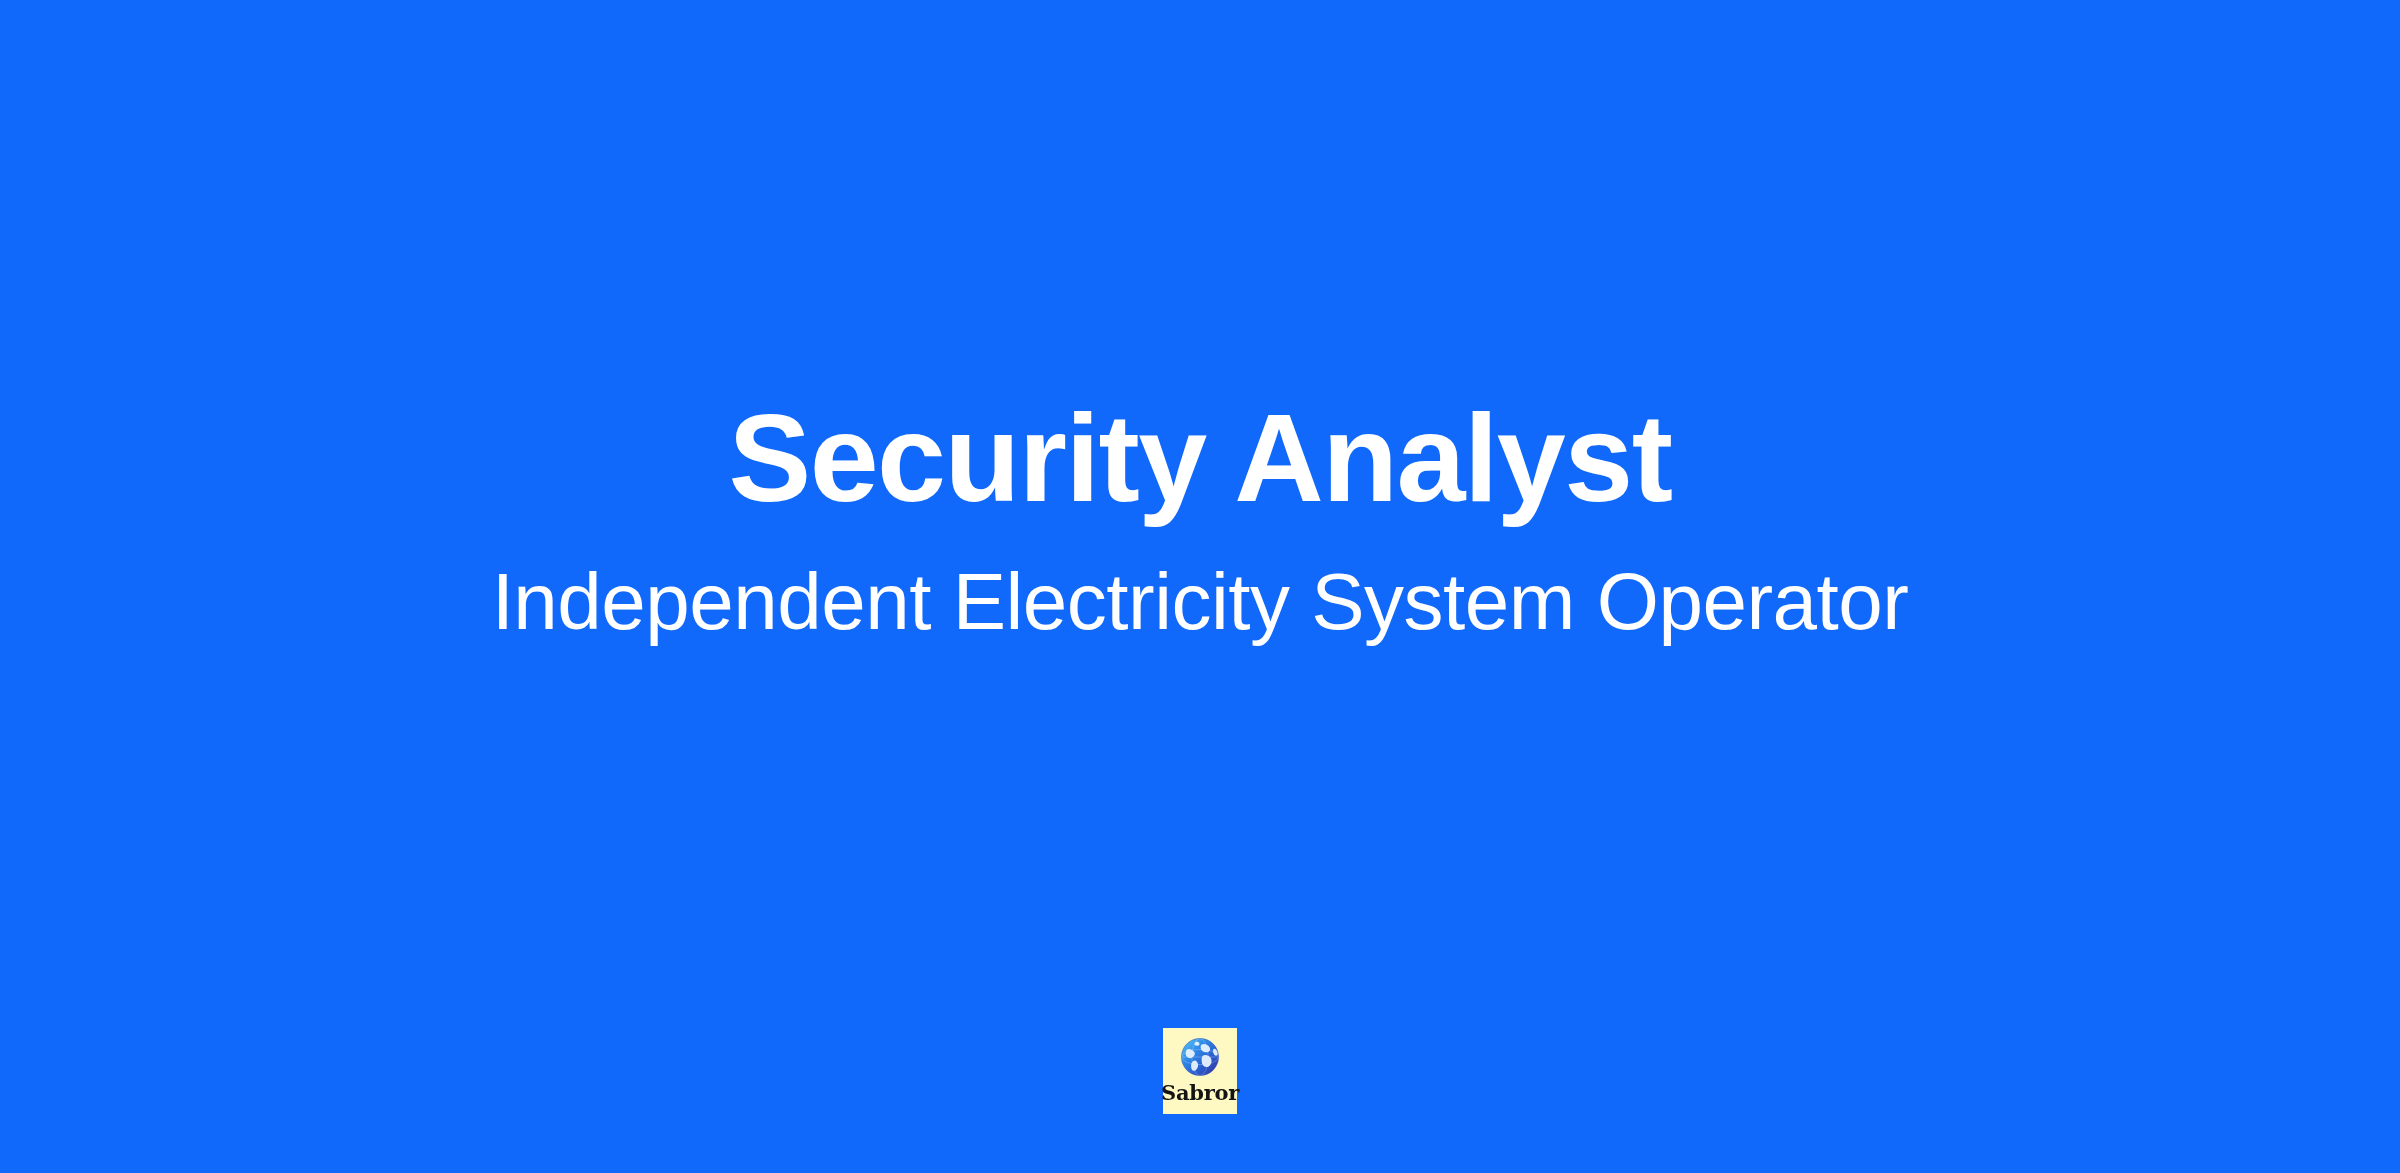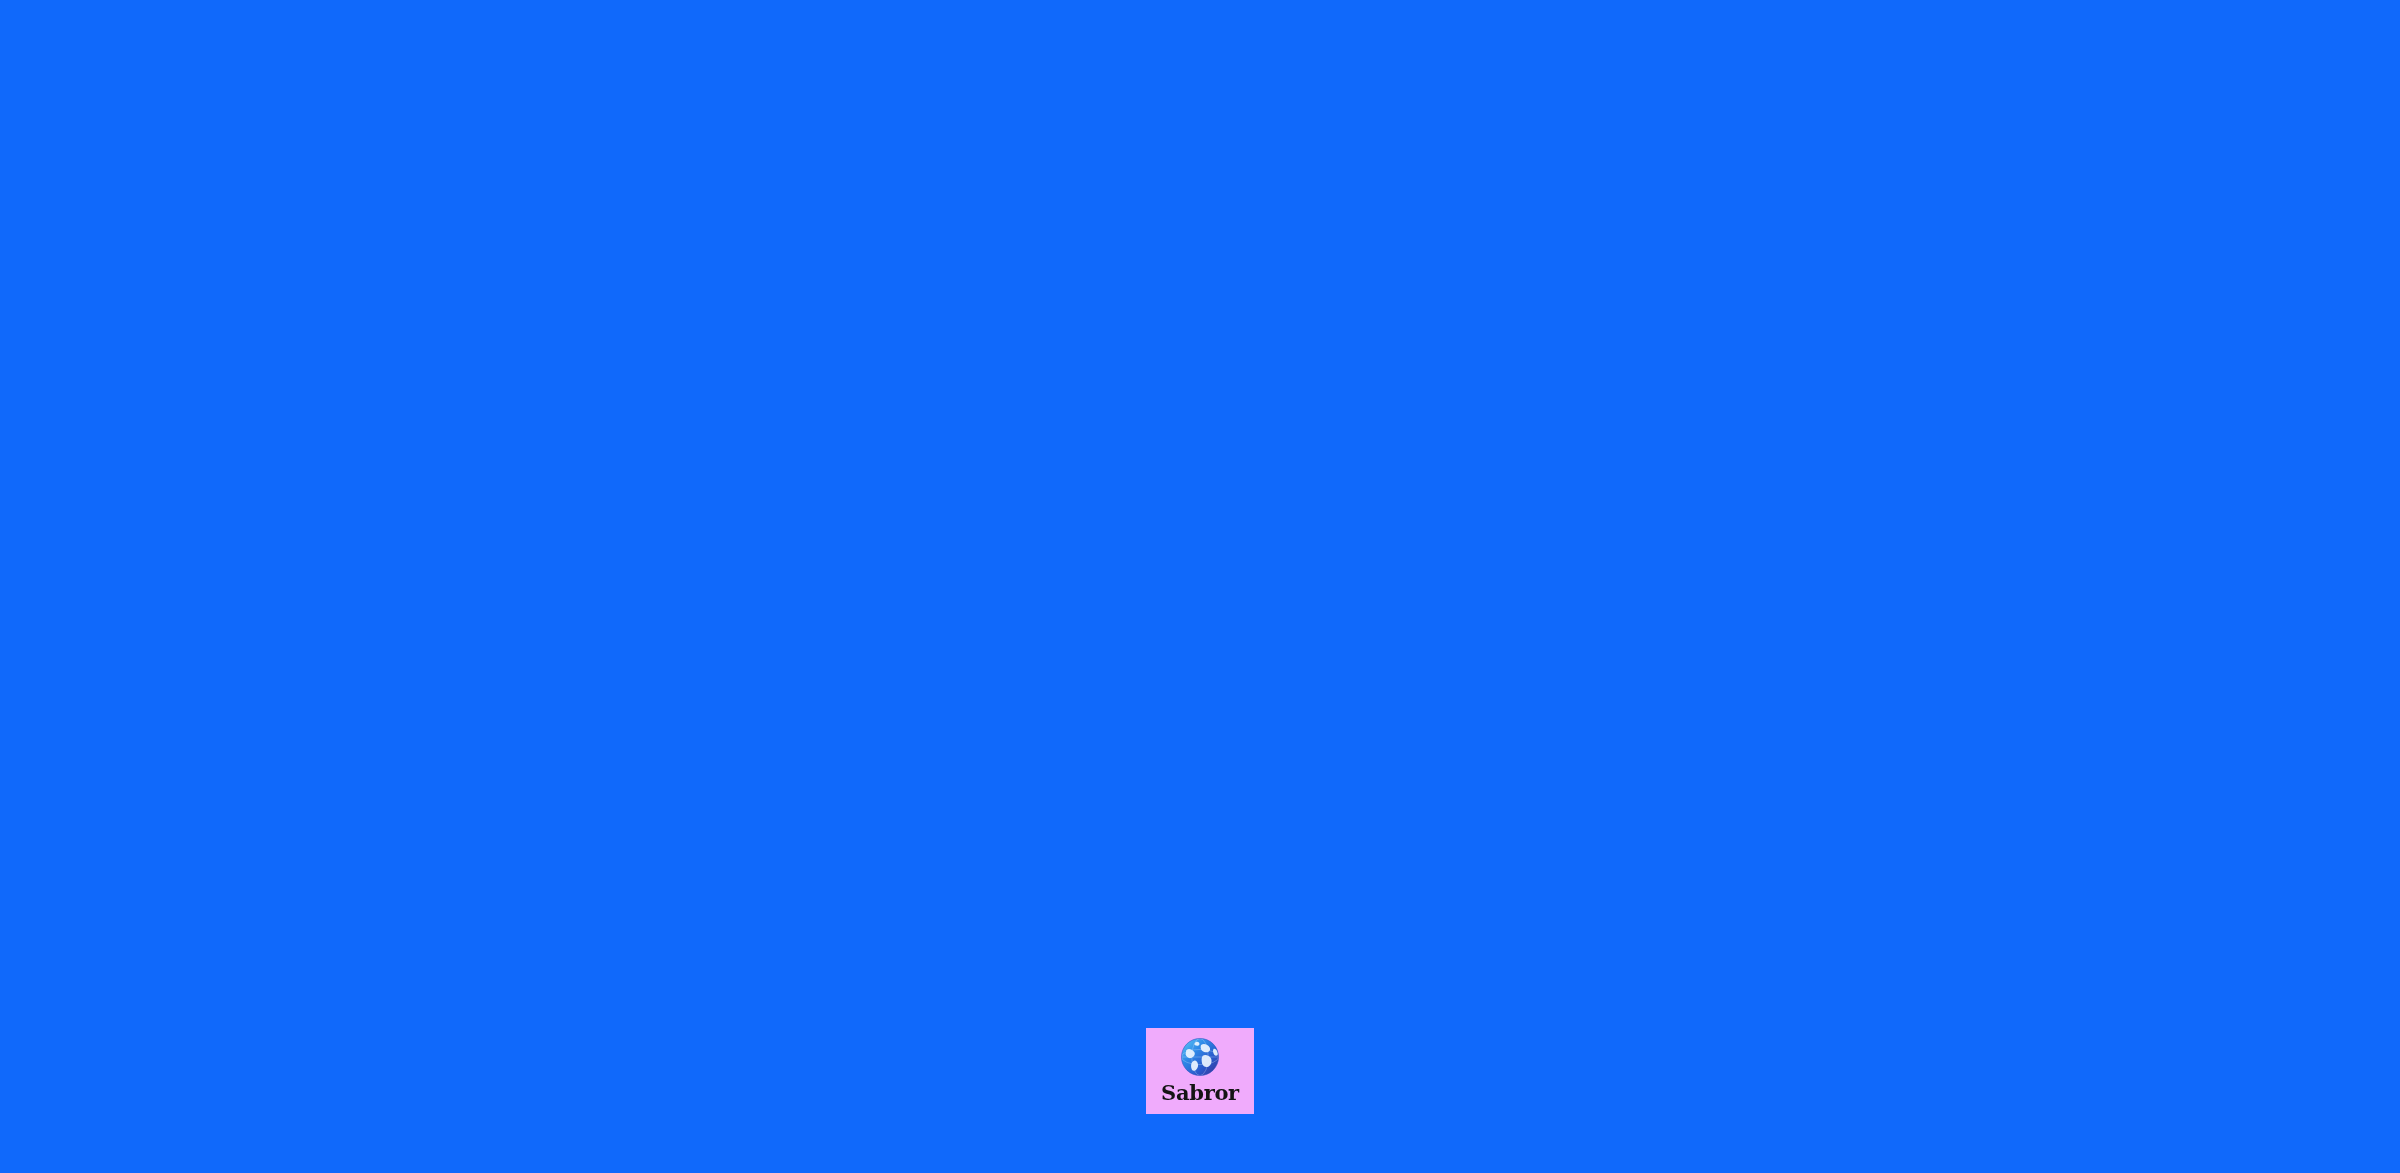--- a/index.html
+++ b/index.html
@@ -62,23 +62,23 @@
     padding-top: 42px;
     white-space: nowrap;
   }
 
   
   .logo-wrap {
     position: absolute;
     left: 50%;
     top: 1028px;
     transform: translateX(-50%);
-    width: 108px;
+    width: 74px;
     height: 86px;
-    background: #f0abfc;
+    background: #fef9c3;
     display: flex;
     flex-direction: column;
     align-items: center;
     justify-content: flex-start;
     box-sizing: border-box;
     padding-top: 7px;
   }
 
   .logo-globe {
     width: 44px;
@@ -97,20 +97,24 @@
     letter-spacing: -0.3px;
     margin-top: 3px;
     white-space: nowrap;
   }
 </style>
 </head>
 <body>
 
 <div id="slide">
 
+  <div class="title-block">
+    <h1 class="headline">Security Analyst</h1>
+    <h2 class="subheadline">Independent Electricity System Operator</h2>
+  </div>
 
   <div class="logo-wrap">
     <span class="logo-globe">
       <svg viewBox="0 0 64 64" width="44" height="44" aria-hidden="true">
         <defs>
           <linearGradient id="globeGrad" x1="0" y1="0" x2="1" y2="1">
             <stop offset="0%" stop-color="#63cdf6"></stop>
             <stop offset="35%" stop-color="#2f8ae8"></stop>
             <stop offset="70%" stop-color="#2a57c9"></stop>
             <stop offset="100%" stop-color="#3c2f8e"></stop>

